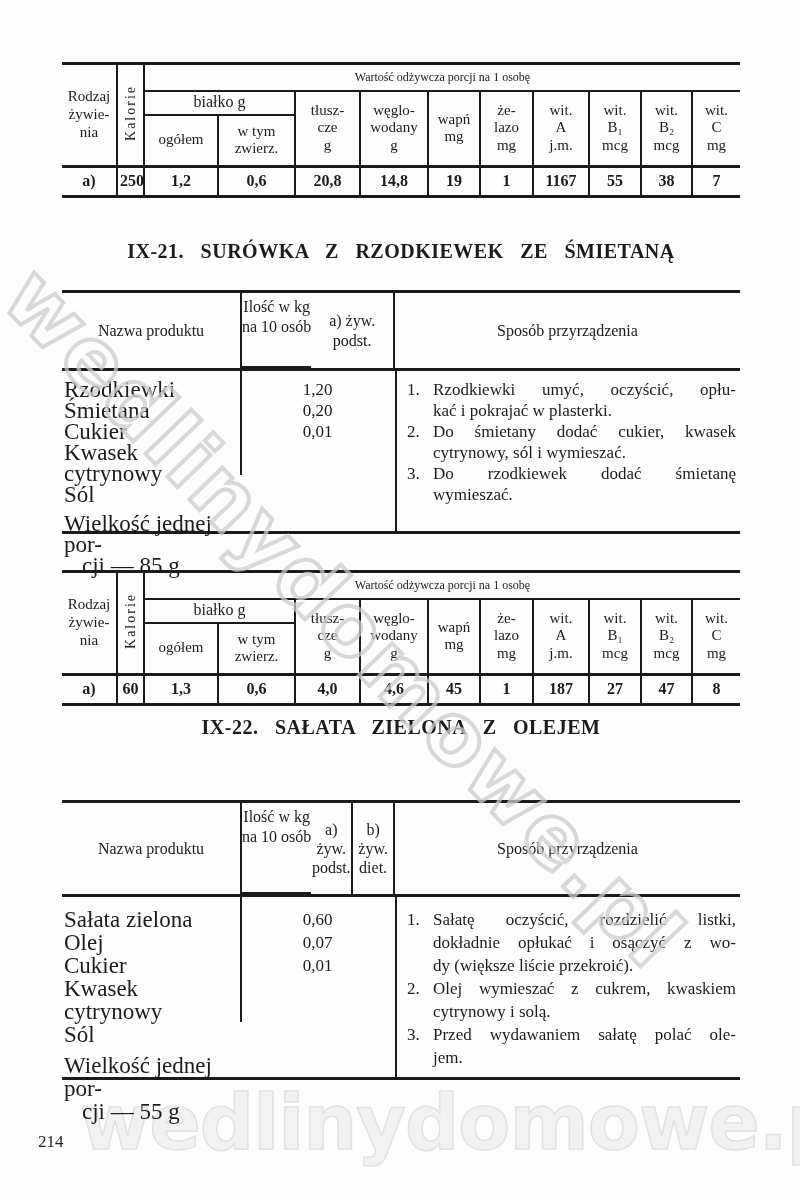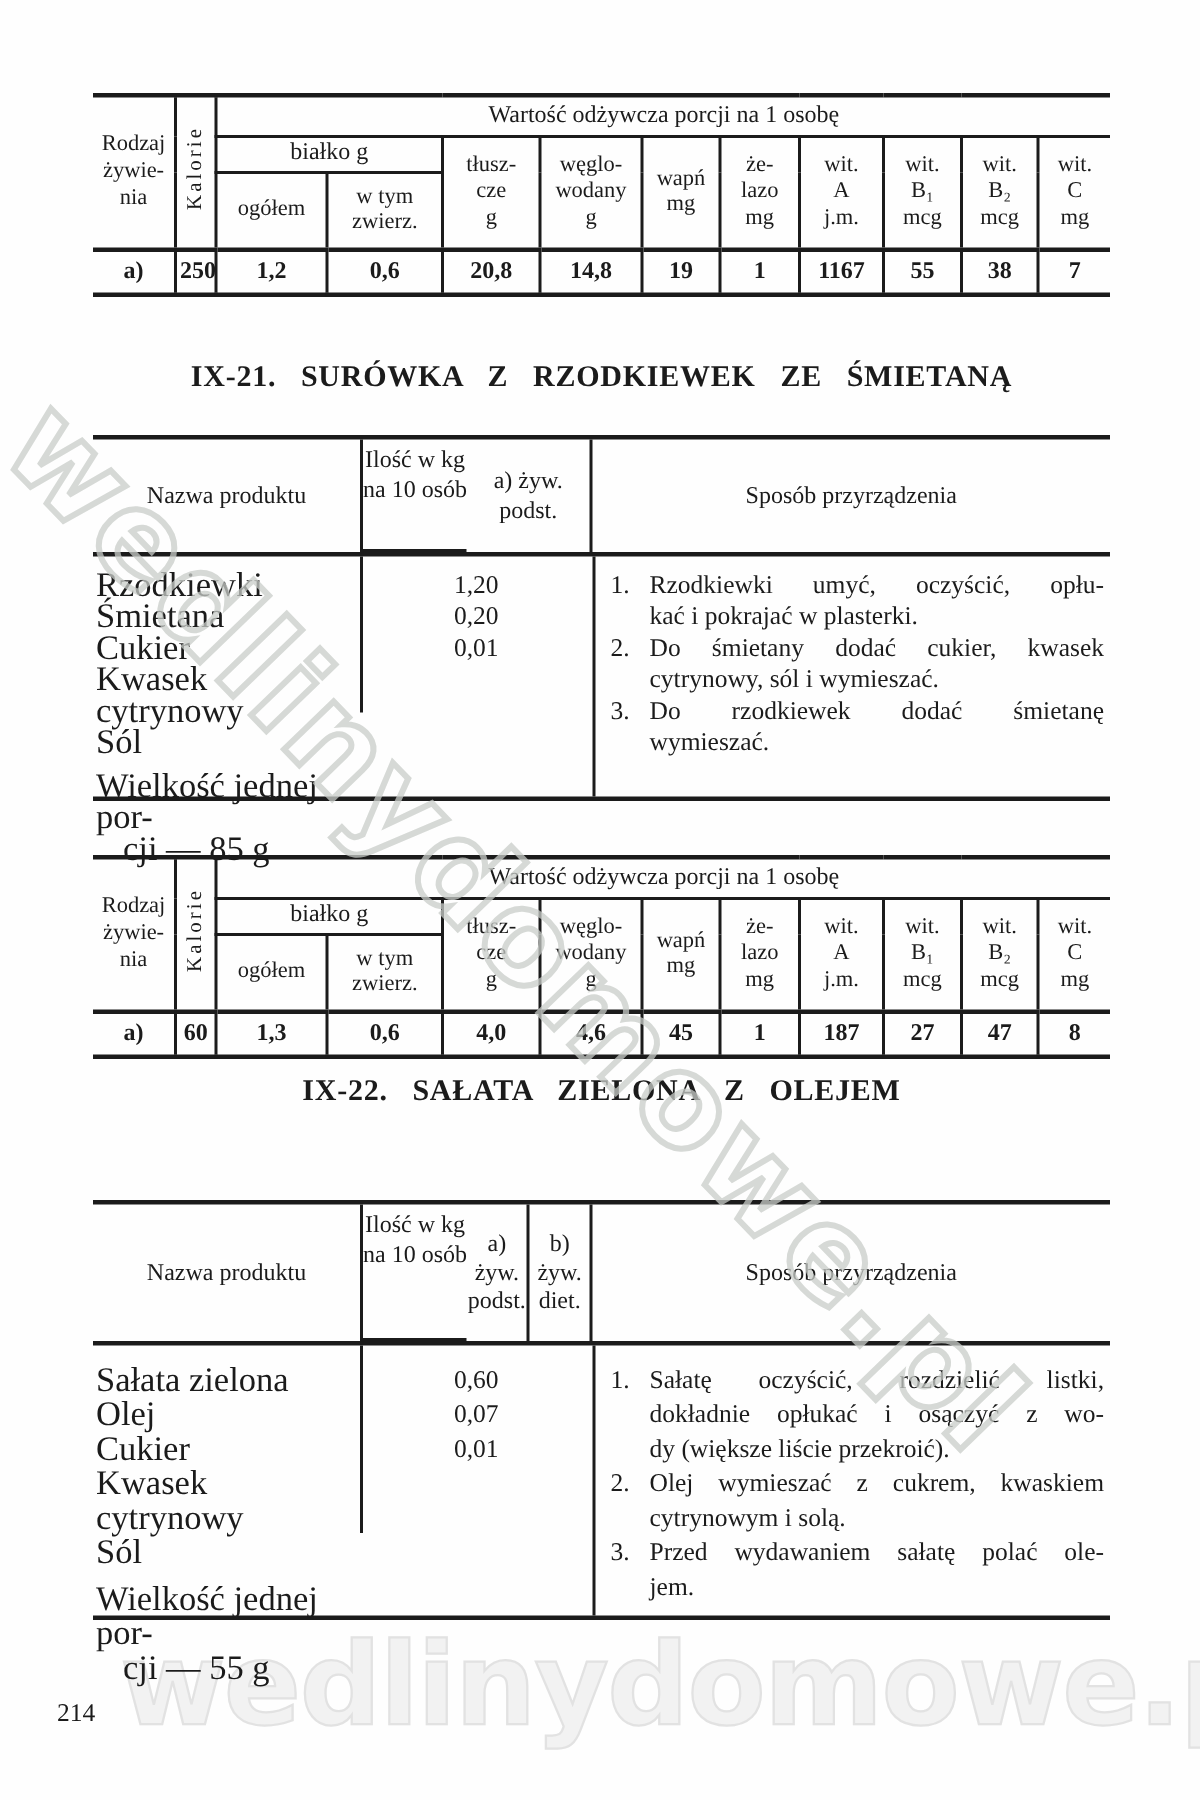--- a/index.html
+++ b/index.html
@@ -41,21 +41,21 @@
     border-top:3px solid var(--ink);
     border-bottom:3px solid var(--ink);
     z-index:2;background:transparent;
   }
   .nutri td{
     border-left:2px solid var(--ink);
     text-align:center;vertical-align:middle;
     font-size:15px;line-height:1.18;padding:1px 2px;
   }
   .nutri td.fc{border-left:none;}
-  .nutri td.group{border-bottom:2px solid var(--ink);font-size:16px;}
+  .nutri td.group{border-bottom:2px solid var(--ink);font-size:12px;}
   .nutri td.bialko{border-bottom:2px solid var(--ink);font-size:16px;}
   .nutri tr.gt{height:27px;}
   .nutri tr.r2{height:24px;}
   .nutri tr.r3{height:52px;}
   .nutri tr.data{height:30px;}
   .nutri tr.data td{border-top:3px solid var(--ink);font-weight:bold;font-size:16px;}
   .vtext{
     display:inline-block;
     writing-mode:vertical-rl;transform:rotate(180deg);
     font-size:14px;letter-spacing:2px;line-height:1;
@@ -354,21 +354,21 @@
         <div class="step-text">
           <div class="step-line">Sałatę oczyścić, rozdzielić listki,</div>
           <div class="step-line">dokładnie opłukać i osączyć z wo-</div>
           <div class="step-line">dy (większe liście przekroić).</div>
         </div>
       </div>
       <div class="step">
         <div class="step-num">2.</div>
         <div class="step-text">
           <div class="step-line">Olej wymieszać z cukrem, kwaskiem</div>
-          <div class="step-line">cytrynowym i solą.</div>
+          <div class="step-line">cytrynowy i solą.</div>
         </div>
       </div>
       <div class="step">
         <div class="step-num">3.</div>
         <div class="step-text">
           <div class="step-line">Przed wydawaniem sałatę polać ole-</div>
           <div class="step-line">jem.</div>
         </div>
       </div>
     </div>

